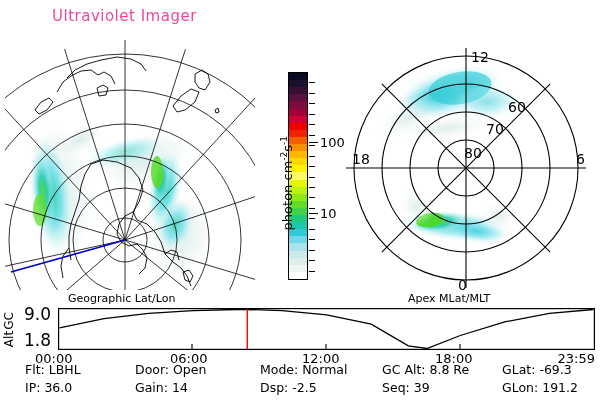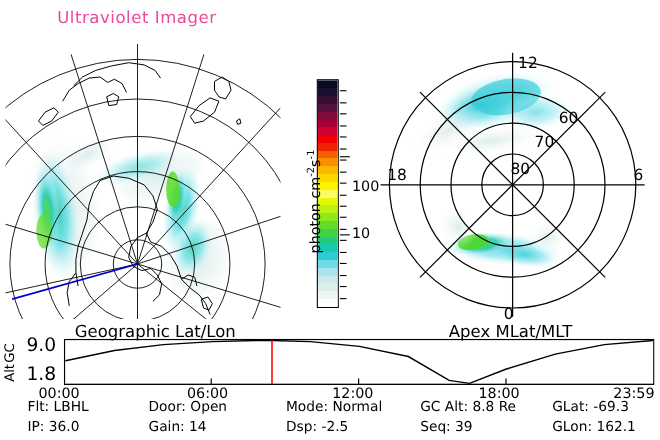--- a/index.html
+++ b/index.html
@@ -77,21 +77,21 @@
     white-space: nowrap;
     transform: rotate(-90deg);
     transform-origin: center center;
   }
   #cbar-axis-title sup { font-size: 9px; }
 
   
   #orbit-region { left: 0; top: 292px; width: 600px; height: 62px; }
   .panel-cap {
     position: absolute;
-    font-size: 15px;
+    font-size: 11px;
     white-space: nowrap;
     top: 0px;
   }
   #cap-geo  { left: 68px; }
   #cap-mlat { left: 408px; }
 
   #orbit-ylabel-1, #orbit-ylabel-2 {
     position: absolute;
     font-size: 12px;
     white-space: nowrap;
@@ -269,21 +269,21 @@
       <div class="cb-tick" style="top: 125px;"></div>
       <div class="cb-tick" style="top: 135.4px;"></div>
       <div class="cb-tick" style="top: 145.8px;"></div>
       <div class="cb-tick" style="top: 156.3px;"></div>
       <div class="cb-tick" style="top: 166.8px;"></div>
       <div class="cb-tick" style="top: 177.2px;"></div>
       <div class="cb-tick" style="top: 187.7px;"></div>
       <div class="cb-tick" style="top: 198.1px;"></div>
       <div class="cb-tick" style="top: 208.6px;"></div>
       <div class="cb-tick major" style="top: 80px;"></div>
-      <div class="cb-lab" style="top: 80px; margin-top: 28px;">100</div>
+      <div class="cb-lab" style="top: 80px;">100</div>
       <div class="cb-tick major" style="top: 151.1px;"></div>
       <div class="cb-lab" style="top: 151.1px;">10</div>
     </div>
 </div>
 
 <div id="mlat-panel" class="abs">
   <svg width="255" height="255" viewBox="0 0 255 255">
     <defs>
       <radialGradient id="mAurA" cx="50%" cy="50%" r="50%">
         <stop offset="0%" stop-color="#2ecbd6" stop-opacity="0.95"></stop>
@@ -385,14 +385,14 @@
   <div class="foot-cell foot-r1 fc1">Door: Open</div>
   <div class="foot-cell foot-r2 fc1">Gain: 14</div>
 
   <div class="foot-cell foot-r1 fc2">Mode: Normal</div>
   <div class="foot-cell foot-r2 fc2">Dsp:   -2.5</div>
 
   <div class="foot-cell foot-r1 fc3">GC Alt: 8.8 Re</div>
   <div class="foot-cell foot-r2 fc3">Seq: 39</div>
 
   <div class="foot-cell foot-r1 fc4">GLat: -69.3</div>
-  <div class="foot-cell foot-r2 fc4">GLon: 162.1</div>
+  <div class="foot-cell foot-r2 fc4">GLon: 191.2</div>
 </div>
 
 </body></html>

